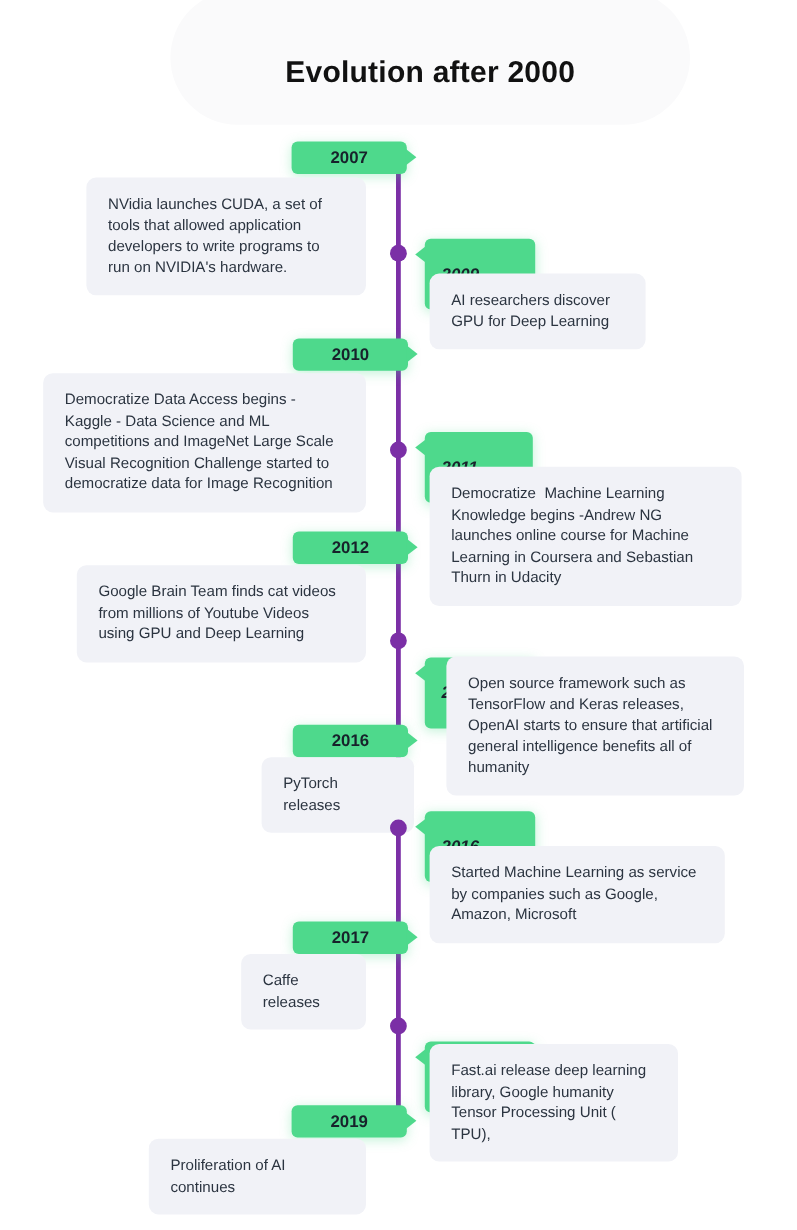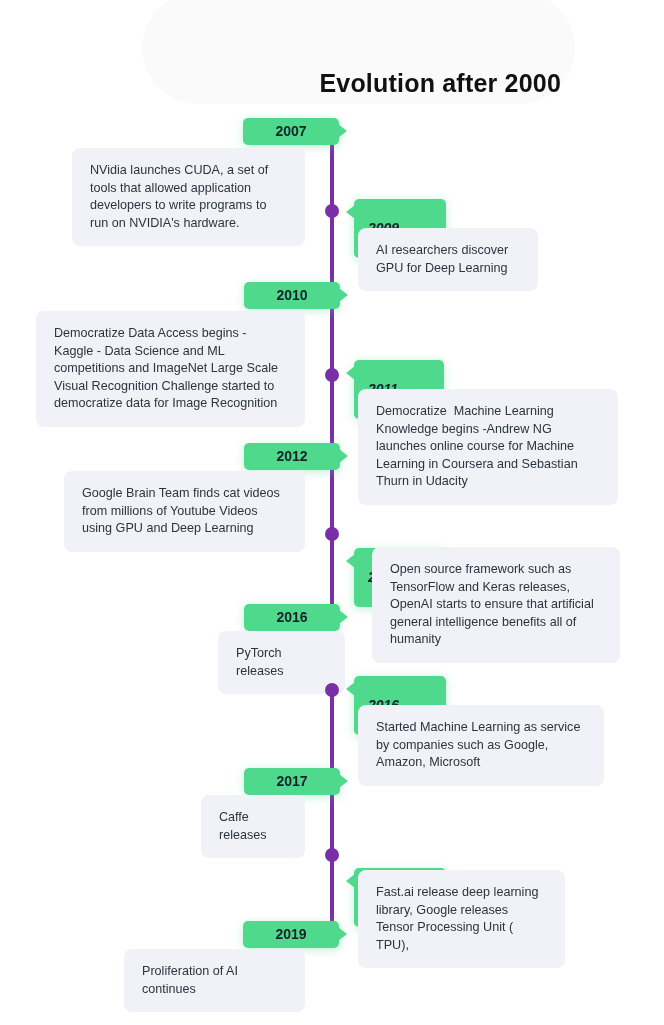--- a/index.html
+++ b/index.html
@@ -20,29 +20,28 @@
     position: absolute;
     left: 142px;
     top: -8px;
     width: 433px;
     height: 112px;
     background: #fafafb;
     border-radius: 90px;
   }
   .page-title {
     position: absolute;
-    left: 128px;
+    left: 142px;
     top: 46px;
     width: 433px;
-    text-align: right;
+    text-align: center;
     font-size: 25px;
     font-weight: bold;
     color: #111111;
     letter-spacing: 0.2px;
-    margin-top: 23px;
   }
 
   
   .timeline-line {
     position: absolute;
     left: 330px;
     top: 122px;
     width: 4px;
     height: 816px;
     background: #7b2fa6;
@@ -168,20 +167,20 @@
       <div class="card-text">Started Machine Learning as service by companies such as Google, Amazon, Microsoft</div>
     </div>
     <div class="node" style="top: 774px;"></div>
     <div class="badge left" style="top: 768px; left: 244px; width: 66px;">2017</div>
     <div class="card" style="top: 795px; left: 201px; width: 104px; min-height: 41px;">
       <div class="card-text">Caffe releases</div>
     </div>
     <div class="node" style="top: 848px;"></div>
     <div class="badge right" style="top: 868px; left: 354px; width: 64px;">2018</div>
     <div class="card" style="top: 870px; left: 358px; width: 207px; min-height: 65px;">
-      <div class="card-text">Fast.ai release deep learning library, Google releases Tensor Processing Unit ( TPU),</div>
+      <div class="card-text">Fast.ai release deep learning library, Google humanity Tensor Processing Unit ( TPU),</div>
     </div>
     <div class="node" style="top: 928px;"></div>
     <div class="badge left" style="top: 921px; left: 243px; width: 66px;">2019</div>
     <div class="card" style="top: 949px; left: 124px; width: 181px; min-height: 41px;">
       <div class="card-text">Proliferation of AI continues</div>
     </div>
   </div>
 
 </body></html>

